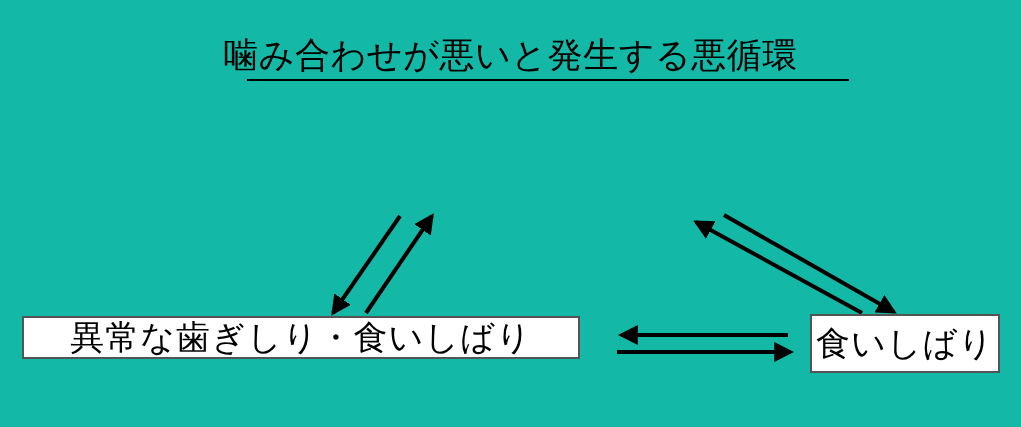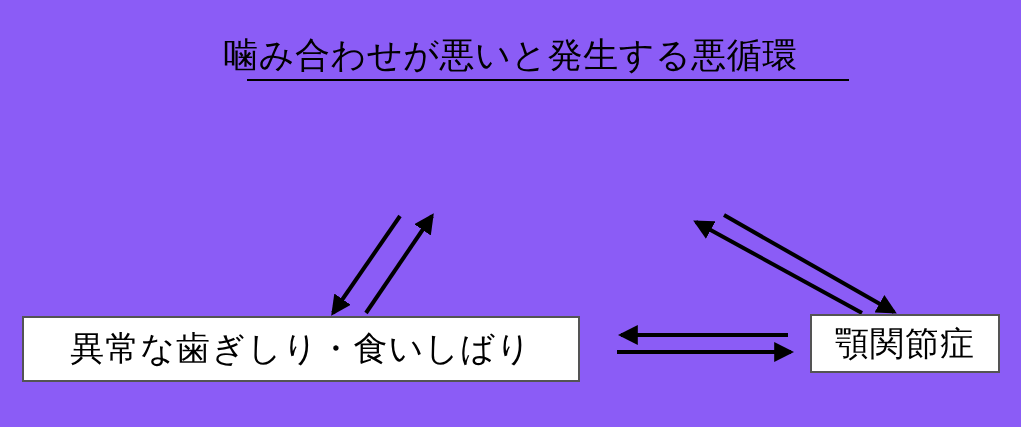--- a/index.html
+++ b/index.html
@@ -7,21 +7,21 @@
     padding: 0;
     background: #ffffff;
   }
   body {
     font-family: "Liberation Serif", "DejaVu Serif", serif;
   }
   #canvas {
     position: relative;
     width: 1021px;
     height: 427px;
-    background: #8b5cf6;
+    background: #14b8a6;
     overflow: hidden;
     text-decoration: underline;
   }
 
   
   #diagram-title {
     position: absolute;
     left: 0;
     top: 34px;
     width: 1021px;
@@ -58,21 +58,21 @@
     left: 388px;
     top: 144px;
     width: 350px;
     height: 60px;
     font-size: 34px;
   }
   #node-bruxism {
     left: 22px;
     top: 316px;
     width: 558px;
-    height: 66px;
+    height: 43px;
     font-size: 34px;
   }
   #node-tmj {
     left: 810px;
     top: 314px;
     width: 190px;
     height: 59px;
     font-size: 34px;
   }
 
@@ -117,16 +117,16 @@
 
     <line x1="617" y1="352" x2="791" y2="352" marker-end="url(#ah)"></line>
   </svg>
 
 
   <div class="node-box" id="node-bruxism">
     <span>異常な歯ぎしり・食いしばり</span>
   </div>
 
   <div class="node-box" id="node-tmj">
-    <span>顎関節症</span>
+    <span>食いしばり</span>
   </div>
 
 </div>
 
 </body></html>

